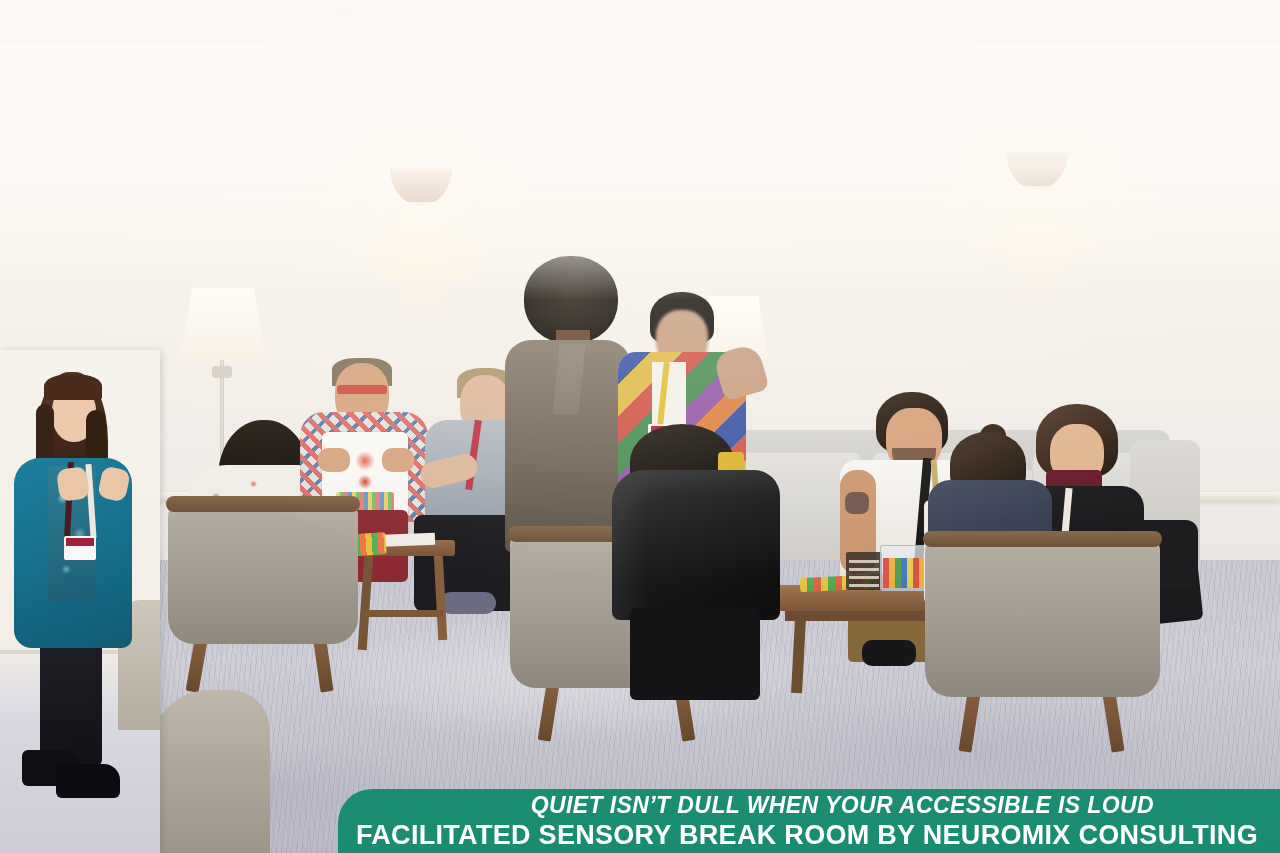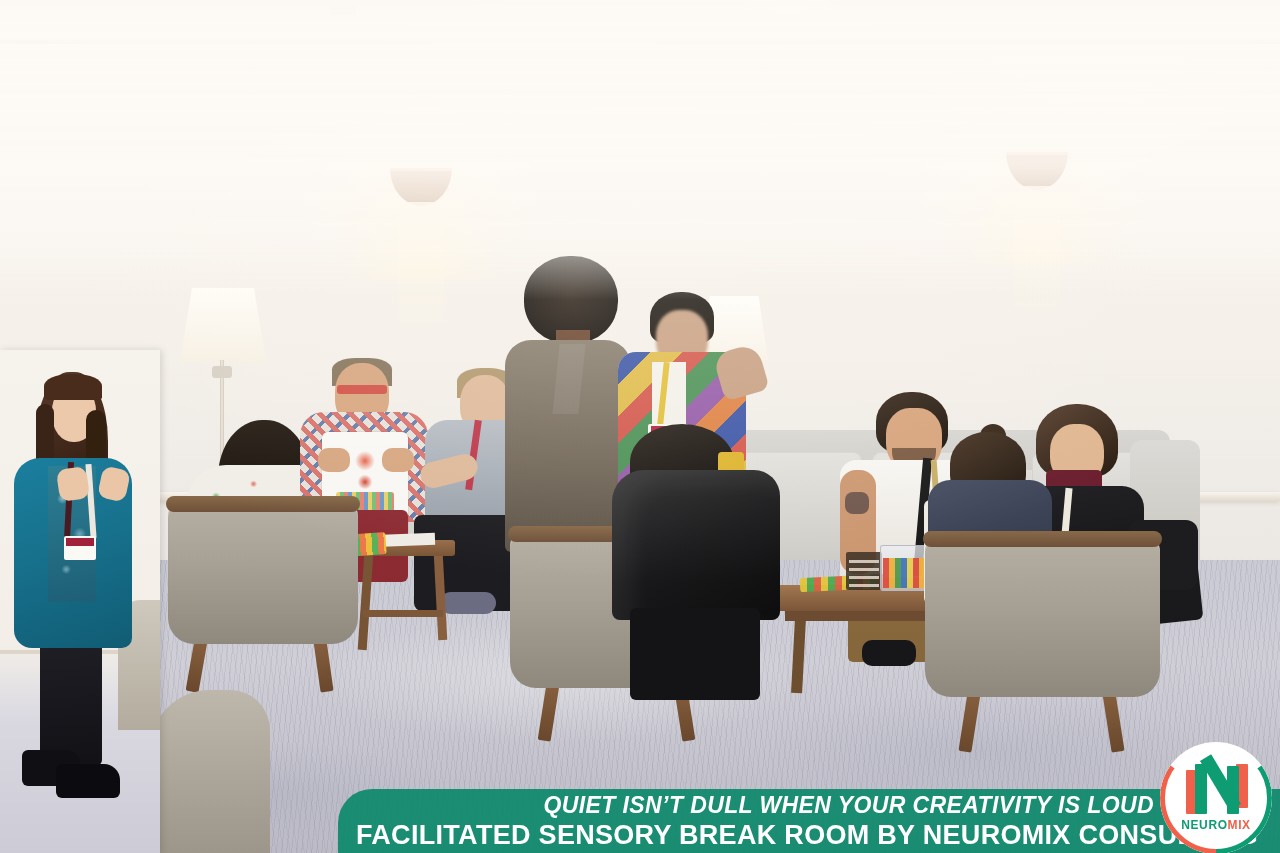--- a/index.html
+++ b/index.html
@@ -725,33 +725,18 @@
     <div class="i-hand-l"></div>
     <div class="i-hand-r"></div>
     <div class="i-badge">
         <i></i>
       </div>
     <div class="i-boot-l"></div>
     <div class="i-boot-r"></div>
   </div>
 
   <div class="banner">
-    <div class="banner-tagline">QUIET ISN’T DULL WHEN YOUR CREATIVITY IS LOUD</div>
+    <div class="banner-tagline">QUIET ISN’T DULL WHEN YOUR ACCESSIBLE IS LOUD</div>
     <div class="banner-sub">FACILITATED SENSORY BREAK ROOM BY NEUROMIX CONSULTING</div>
   </div>
 
-  <div class="logo">
-    <div class="inner"></div>
-    <div class="ring-green"></div>
-    <div class="ring-coral"></div>
-    <div class="mark">
-      <div class="bar-l"></div>
-      <div class="bar-r"></div>
-      <div class="bar-l2"></div>
-      <div class="bar-r2"></div>
-      <div class="diag"></div>
-    </div>
-    <div class="wordmark">
-      <span class="a">NEURO</span><span class="b">MIX</span>
-    </div>
-  </div>
 
 </div>
 
 </body></html>

